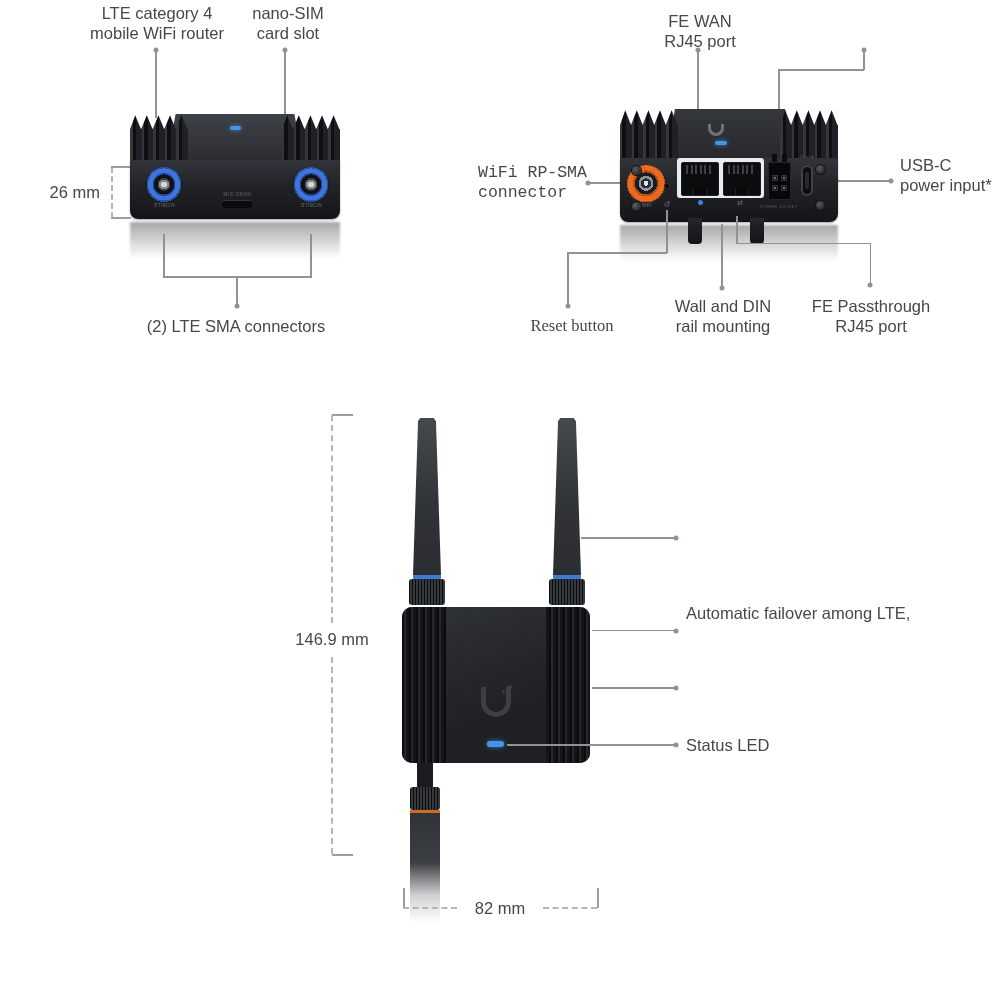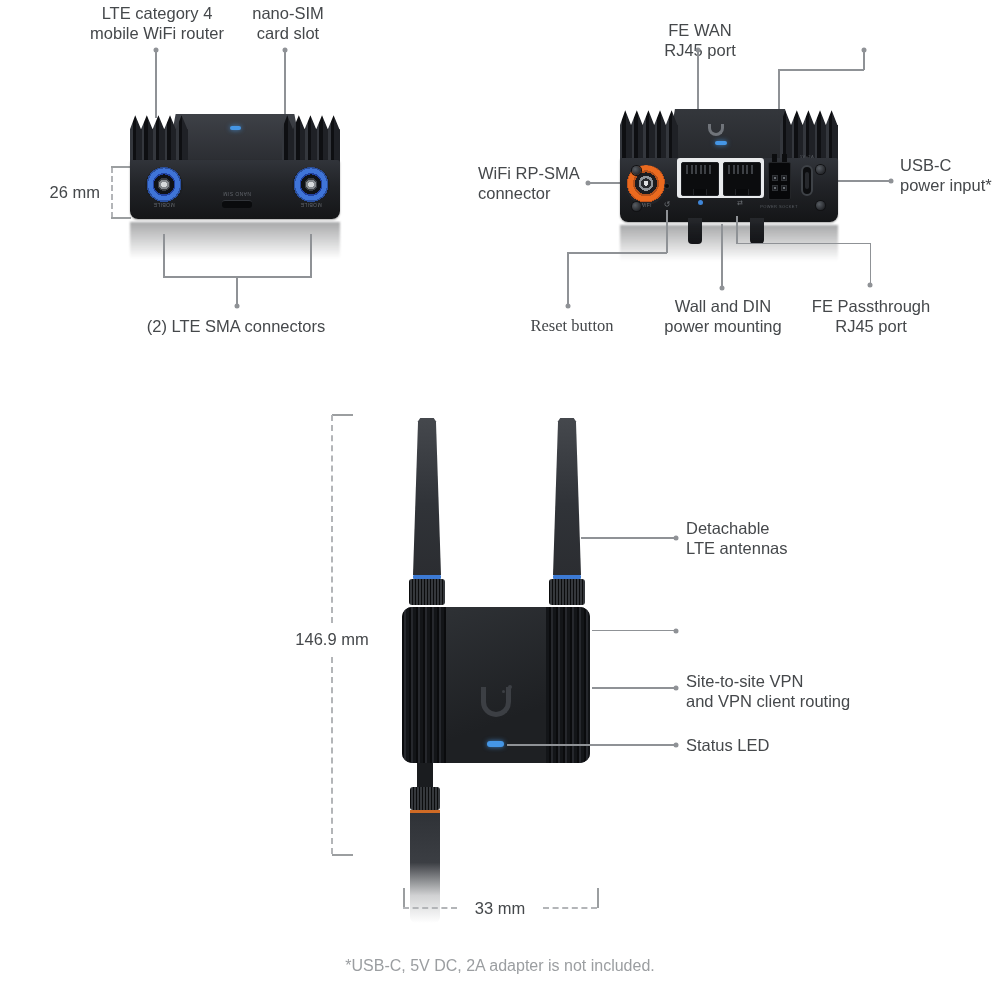--- a/index.html
+++ b/index.html
@@ -88,33 +88,33 @@
   </div>
   <div class="refl" style="left:130px;top:222px;width:210px;height:46px;"></div>
 
   <div class="clv" style="left:163px;top:234px;height:43px;"></div>
   <div class="clv" style="left:310px;top:234px;height:43px;"></div>
   <div class="clh" style="left:163px;top:276px;width:148.5px;"></div>
   <div class="clv" style="left:236px;top:276px;height:28px;"></div>
   <div class="dot" style="left:236.5px;top:306px;"></div>
   <div class="lbl center" style="left:236px;top:316px;">(2) LTE SMA connectors</div>
 
-  <div class="lbl center" style="left:700px;top:20px;">
+  <div class="lbl center" style="left:700px;top:11px;">
     <div>FE WAN</div>
     <div>RJ45 port</div>
   </div>
   <div class="dot" style="left:698px;top:50px;"></div>
   <div class="clv" style="left:697px;top:52px;height:105px;"></div>
 
   <div class="dot" style="left:864px;top:50px;"></div>
   <div class="clv" style="left:863px;top:52px;height:18px;"></div>
   <div class="clh" style="left:778px;top:69px;width:86px;"></div>
   <div class="clv" style="left:778px;top:69px;height:87px;"></div>
 
-  <div class="lbl" style="left:478px;top:163px;">
+  <div class="lbl" style="left:478px;top:163px;font-family:Liberation Mono, monospace;">
     <div>WiFi RP-SMA</div>
     <div>connector</div>
   </div>
   <div class="dot" style="left:588px;top:183px;"></div>
   <div class="clh" style="left:590px;top:182px;width:36px;"></div>
 
   <div class="lbl" style="left:900px;top:155px;">
     <div>USB-C</div>
     <div>power input*</div>
   </div>
@@ -168,21 +168,21 @@
   <div class="clv" style="left:666px;top:210px;height:43px;"></div>
   <div class="clh" style="left:567px;top:252px;width:100px;"></div>
   <div class="clv" style="left:567px;top:252px;height:52px;"></div>
   <div class="dot" style="left:568px;top:306px;"></div>
   <div class="lbl center" style="left:572px;top:316px;font-family:Liberation Serif, serif;">Reset button</div>
 
   <div class="clv" style="left:721px;top:224px;height:62px;"></div>
   <div class="dot" style="left:722px;top:288px;"></div>
   <div class="lbl center" style="left:723px;top:296px;">
     <div>Wall and DIN</div>
-    <div>power mounting</div>
+    <div>rail mounting</div>
   </div>
 
   <div class="clv" style="left:736px;top:216px;height:28px;"></div>
   <div class="clh" style="left:736px;top:242.5px;width:135px;"></div>
   <div class="clv" style="left:869.5px;top:242.5px;height:41px;"></div>
   <div class="dot" style="left:870px;top:285px;"></div>
   <div class="lbl center" style="left:871px;top:296px;">
     <div>FE Passthrough</div>
     <div>RJ45 port</div>
   </div>
@@ -211,42 +211,34 @@
       <div class="ledpill" style="left:85px;top:134px;width:17px;height:6px;"></div>
     </div>
     <div class="abs" style="left:15px;top:345px;width:16px;height:24px;background:#1a1c1f;"></div>
     <div class="knurl" style="left:8px;top:369px;width:30px;height:23px;"></div>
     <div class="abs" style="left:8px;top:392px;width:30px;height:3.5px;background:#cf6a25;"></div>
     <div class="abs" style="left:8px;top:395px;width:30px;height:110px;border-radius:0 0 6px 6px;background:linear-gradient(180deg,#2f3237,#3b3e43 45%,rgba(70,73,78,.25) 75%,rgba(70,73,78,0) 100%);"></div>
   </div>
 
   <div class="clh" style="left:581px;top:537px;width:93px;"></div>
   <div class="dot" style="left:676px;top:538px;"></div>
-  <div class="lbl" style="left:686px;top:518px;">
-    <div>Detachable</div>
-    <div>LTE antennas</div>
-  </div>
 
   <div class="clh" style="left:592px;top:629.5px;width:82px;"></div>
   <div class="dot" style="left:676px;top:631px;"></div>
   <div class="lbl" style="left:686px;top:603px;">
+    <div>Automatic failover among LTE,</div>
   </div>
 
   <div class="clh" style="left:592px;top:687px;width:82px;"></div>
   <div class="dot" style="left:676px;top:688px;"></div>
-  <div class="lbl" style="left:686px;top:671px;">
-    <div>Site-to-site VPN</div>
-    <div>and VPN client routing</div>
-  </div>
 
   <div class="clh" style="left:507px;top:744px;width:167px;"></div>
   <div class="dot" style="left:676px;top:745px;"></div>
   <div class="lbl" style="left:686px;top:735px;">Status LED</div>
 
   <div class="tickv" style="left:403px;top:888px;height:20px;"></div>
   <div class="dashh" style="left:403px;top:907px;width:54px;"></div>
-  <div class="dimtext" style="left:500px;top:899px;background:transparent;">33 mm</div>
+  <div class="dimtext" style="left:500px;top:899px;background:transparent;">82 mm</div>
   <div class="dashh" style="left:543px;top:907px;width:54px;"></div>
   <div class="tickv" style="left:597px;top:888px;height:20px;"></div>
 
-  <div class="lbl center" style="left:500px;top:956px;color:#9b9ea1;font-size:16px;">*USB-C, 5V DC, 2A adapter is not included.</div>
 
 </div>
 
 </body></html>

